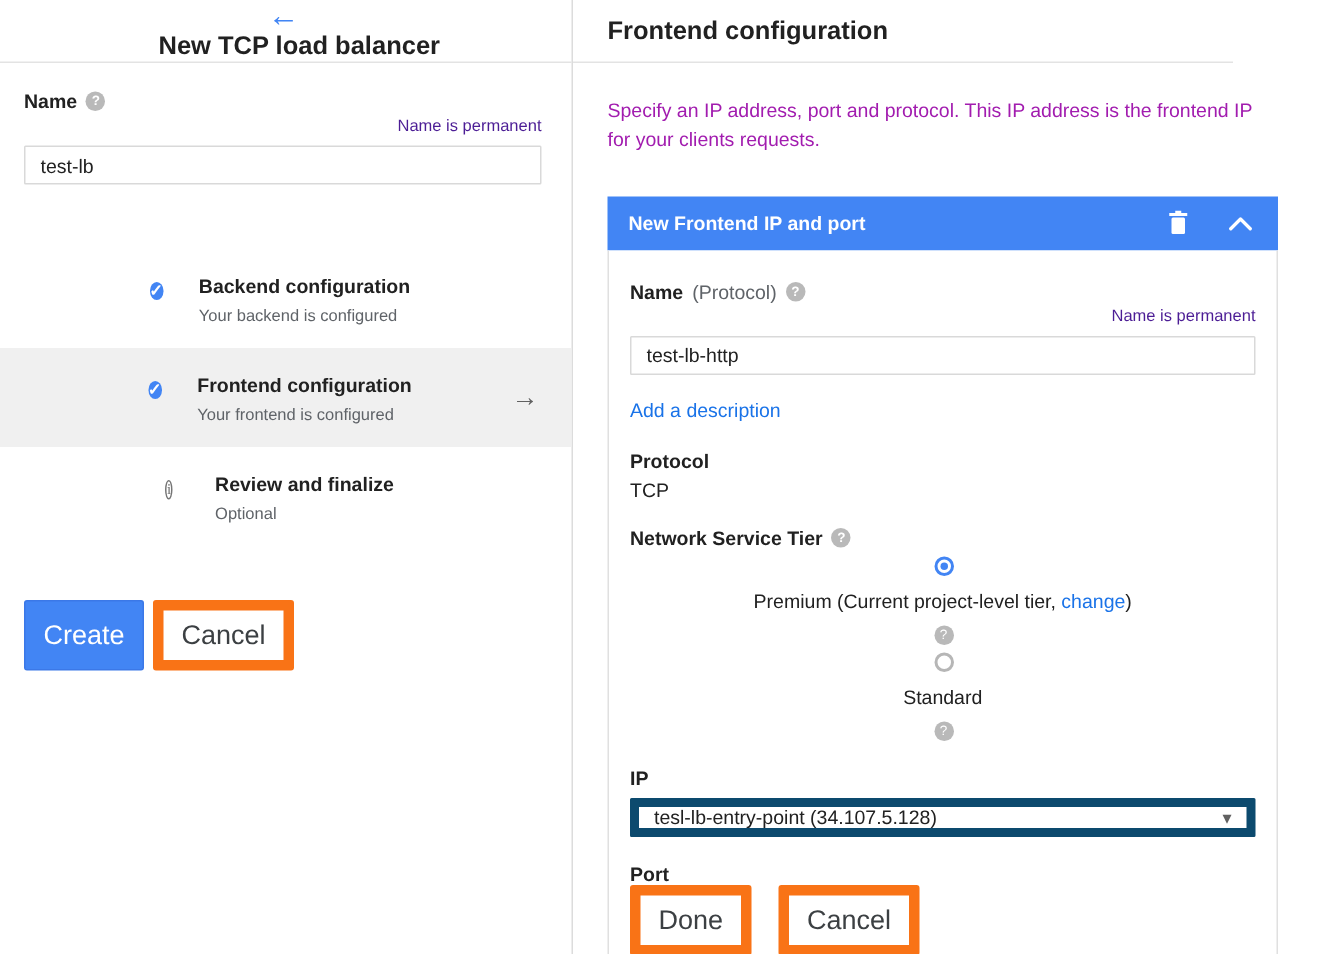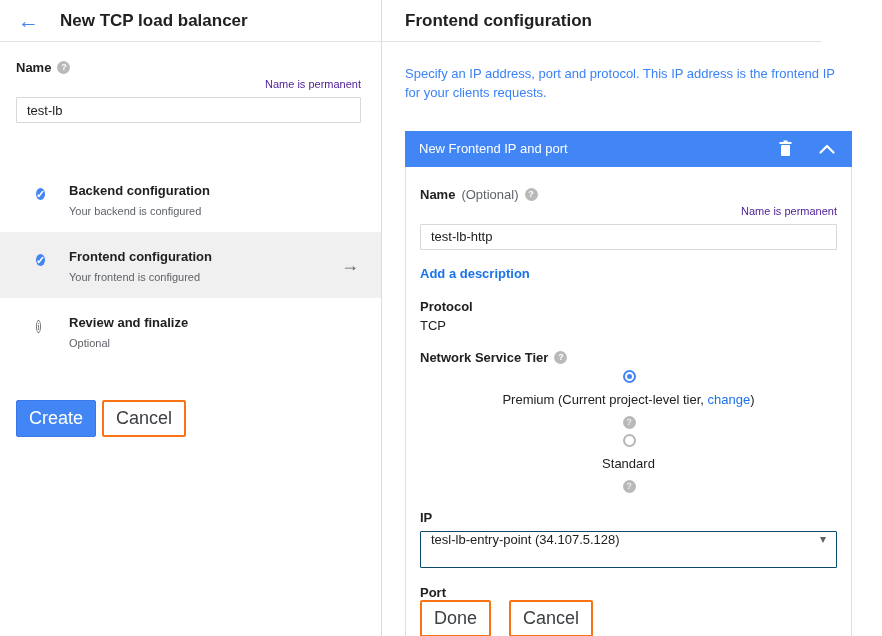--- a/index.html
+++ b/index.html
@@ -1,78 +1,78 @@
 <!DOCTYPE html>
 <html><head>
 <meta charset="utf-8">
 <style>
   * { margin:0; padding:0; box-sizing:border-box; }
   html,body { width:882px; height:636px; background:#fff; overflow:hidden; }
   body { font-family:"Liberation Sans", sans-serif; color:#212121; display:flex; }
 
   
   .left { width:382px; flex-shrink:0; border-right:1px solid #dcdcdc; display:flex; flex-direction:column; background:#fff; }
-  .left-header { height:42px; flex-shrink:0; border-bottom:1px solid #e3e3e3; display:flex; align-items:center; padding-left:18px; }
+  .left-header { height:42px; flex-shrink:0; border-bottom:1px solid #e3e3e3; display:flex; align-items:center; padding-left:18px;flex-direction:column; }
   .back-arrow { color:#4285f4; font-size:21px; line-height:1; width:42px; cursor:pointer; }
   .back-arrow::before { content:"\2190"; }
   .left-title { font-size:17px; color:#212121; }
 
   .name-section { padding:18px 20px 0 16px; }
   .field-label { font-size:13px; font-weight:bold; color:#212121; display:flex; align-items:center; gap:6px; }
   .optional { font-weight:normal; color:#5f6368; }
   .help-icon { width:13px; height:13px; border-radius:50%; background:#b9b9b9; color:#fff; font-size:9px; line-height:13px; text-align:center; display:inline-block; flex-shrink:0; cursor:pointer; }
   .help-icon::after { content:"?"; }
   .field-hint { font-size:11px; color:#4c1d95; margin-top:3px;text-align:right; }
   .text-input { display:block; margin-top:7px; width:345px; height:26px; border:1px solid #d9d9d9; border-radius:1px; padding:0 10px; font-size:13px; color:#212121; font-family:inherit; background:#fff; outline:none; }
 
   .steps { margin-top:43px; }
-  .step { display:flex; padding:17px 16px 15px 36px; position:relative; cursor:pointer; }
+  .step { display:flex; padding:17px 16px 15px 8px; position:relative; cursor:pointer;justify-content:center; }
   .step.active { background:#f0f0f0; }
   .step-icon-col { width:17px; margin-right:16px; padding-top:1px; flex-shrink:0; }
   .check-icon { width:16px; height:16px; border-radius:50%; background:#4285f4; color:#fff; font-size:11px; line-height:16px; text-align:center; font-weight:bold; }
   .check-icon::after { content:"\2713"; }
   .info-icon { width:14px; height:14px; border-radius:50%; border:1px solid #757575; color:#757575; font-size:10px; line-height:14px; text-align:center; font-family:"Liberation Serif", serif; }
   .info-icon::after { content:"i"; }
   .step-title { font-size:13px; font-weight:bold; color:#212121; }
   .step-sub { font-size:11px; color:#5f6368; margin-top:7px; }
   .step-arrow { position:absolute; right:22px; top:50%; transform:translateY(-50%); color:#616161; font-size:18px; }
   .step-arrow::before { content:"\2192"; }
 
   .left-actions { margin:36px 16px 0; display:flex; gap:6px; }
   .btn { font-size:18px; font-family:inherit; border-radius:2px; cursor:pointer; padding:6px 12px; }
   .btn-primary { background:#4285f4; color:#fff; border:1px solid #3b78e7; }
-  .btn-default { background:#fff; color:#3c4043; border:2px solid #f97316; }
+  .btn-default { background:#fff; color:#3c4043; border:7px solid #f97316; }
 
   
   .right { flex:1; min-width:0; display:flex; flex-direction:column; background:#fff; }
   .right-header { height:42px; flex-shrink:0; border-bottom:1px solid #e3e3e3; margin-right:60px; display:flex; align-items:center; padding-left:23px; }
   .right-title { font-size:17px; color:#212121; }
   .right-content { padding:23px 30px 20px 23px; }
-  .description { font-size:13px; color:#3b82f6; line-height:1.45; max-width:455px; }
+  .description { font-size:13px; color:#a21caf; line-height:1.45; max-width:455px; }
 
   .card { margin-top:28px; width:447px; }
   .card-header { background:#4285f4; height:36px; display:flex; align-items:center; padding:0 17px 0 14px; }
-  .card-header-title { font-size:13px; font-weight:normal; color:#fff; flex:1; }
+  .card-header-title { font-size:13px; font-weight:bold; color:#fff; flex:1; }
   .icon-btn { background:none; border:none; padding:0; cursor:pointer; display:flex; align-items:center; }
   .trash-btn { margin-right:26px; }
   .card-body { border:1px solid #e0e0e0; border-top:none; background:#fff; padding:20px 14px 14px; }
   .card-input { width:100%; }
 
   .link { color:#1a73e8; text-decoration:none; cursor:pointer; }
-  .add-desc { display:inline-block; margin-top:16px; font-size:13px; font-weight:bold; }
+  .add-desc { display:inline-block; margin-top:16px; font-size:13px; font-weight:normal; }
   .section-label { margin-top:17px; }
   .static-value { font-size:13px; color:#212121; margin-top:4px; }
 
   .radio-row { display:flex; align-items:center; gap:9px; font-size:13px; color:#212121; margin-top:5px; cursor:pointer;flex-direction:column; }
   .radio { width:13px; height:13px; border:2px solid #b6b6b6; border-radius:50%; position:relative; flex-shrink:0; margin-left:1px; }
   .radio.selected { border-color:#4285f4; }
   .radio.selected::after { content:""; position:absolute; left:2px; top:2px; right:2px; bottom:2px; background:#4285f4; border-radius:50%; }
   .radio-row .help-icon { margin-left:1px; }
 
-  .select-box { margin-top:6px; height:37px; border:1px solid #0c4a6e; border-radius:1px; display:flex; justify-content:space-between; padding:0 10px; font-size:13px; cursor:pointer; background:#fff; }
+  .select-box { margin-top:6px; height:26px; border:6px solid #0c4a6e; border-radius:1px; display:flex; align-items:center; justify-content:space-between; padding:0 10px; font-size:13px; cursor:pointer; background:#fff; }
   .caret { color:#616161; font-size:12px; }
   .caret::before { content:"\25BE"; }
 
   .form-buttons { display:flex; gap:18px; }
 
   .add-frontend-btn { margin-top:20px; width:440px; height:28px; background:#fff; border:1px solid #4285f4; border-radius:2px; color:#1a73e8; font-size:13px; font-family:inherit; display:flex; align-items:center; justify-content:center; gap:8px; cursor:pointer; }
   .plus-icon { font-size:17px; line-height:1; color:#1a73e8; }
   .plus-icon::before { content:"+"; }
 </style>
 </head>
@@ -153,21 +153,21 @@
         <button class="icon-btn">
           <svg width="16" height="10" viewBox="0 0 16 10">
             <polyline points="1.5,8.5 8,2 14.5,8.5" fill="none" stroke="#ffffff" stroke-width="2.2" stroke-linecap="round" stroke-linejoin="round"></polyline>
           </svg>
         </button>
       </div>
 
       <div class="card-body">
         <div class="field-label">
           <span>Name</span>
-          <span class="optional">(Optional)</span>
+          <span class="optional">(Protocol)</span>
           <span class="help-icon"></span>
         </div>
         <div class="field-hint">Name is permanent</div>
         <input class="text-input card-input" type="text" value="test-lb-http" style="">
 
         <a class="link add-desc">Add a description</a>
 
         <div class="field-label section-label">Protocol</div>
         <div class="static-value">TCP</div>
 

